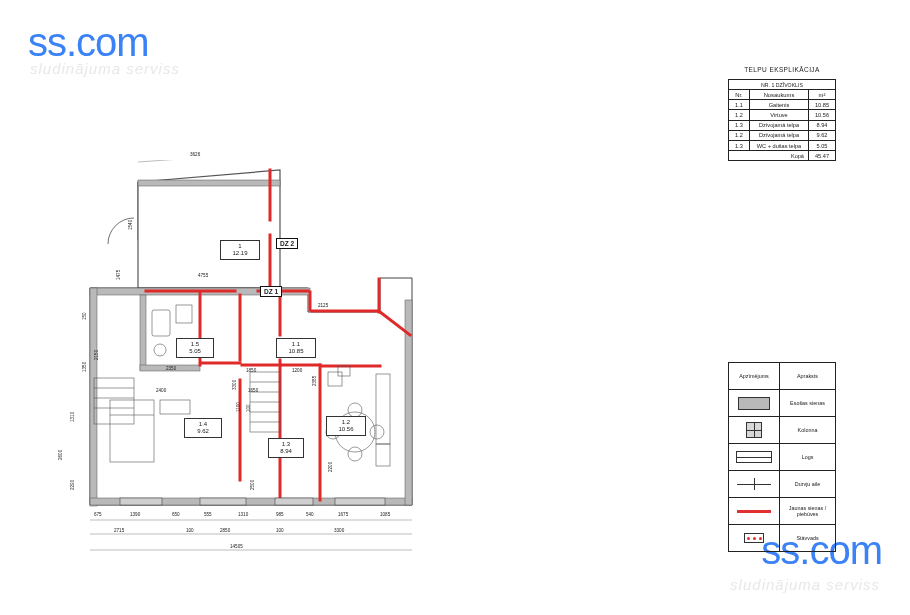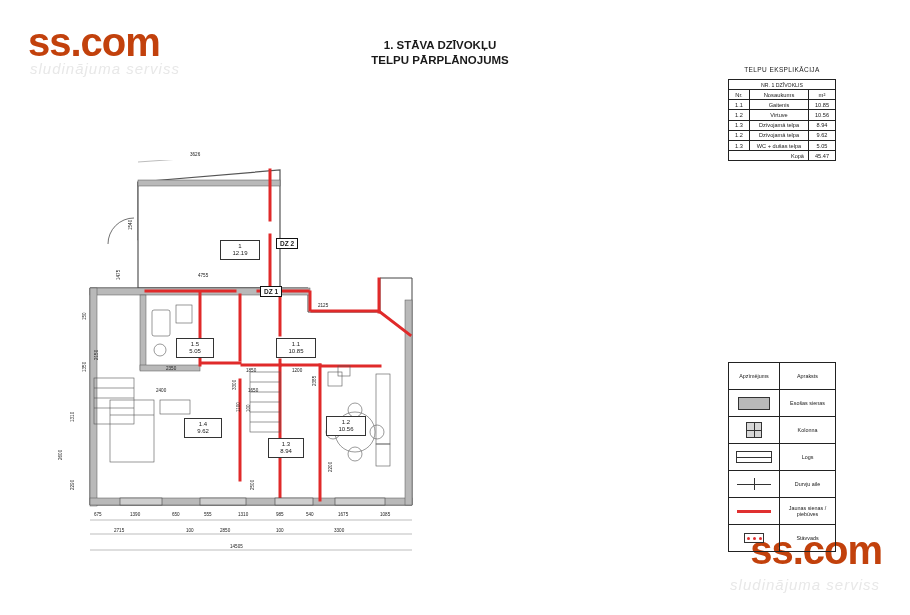--- a/index.html
+++ b/index.html
@@ -4,21 +4,21 @@
 <style>
   html,body{margin:0;padding:0;}
   body{
     width:910px;height:615px;background:#ffffff;
     font-family:"Liberation Sans",sans-serif;
     color:#1a1a1a;position:relative;overflow:hidden;
   }
   .sheet{position:absolute;inset:0;}
 
   
-  .wm{position:absolute;color:#c2410c;font-weight:bold;letter-spacing:-1px;user-select:none;}
+  .wm{position:absolute;color:#3b82f6;font-weight:normal;letter-spacing:-1px;user-select:none;}
   .wm-tl{left:28px;top:20px;font-size:40px;}
   .wm-tl-sub{left:30px;top:60px;font-size:15px;letter-spacing:1px;color:#e8e8e8;font-weight:normal;font-style:italic;}
   .wm-br{right:28px;bottom:42px;font-size:40px;}
   .wm-br-sub{right:30px;bottom:22px;font-size:15px;letter-spacing:1px;color:#e8e8e8;font-weight:normal;font-style:italic;}
 
   
   .title{position:absolute;left:300px;top:38px;width:280px;text-align:center;
     font-size:11.5px;font-weight:bold;line-height:15px;}
 
   
@@ -65,24 +65,20 @@
 </head>
 <body>
 
 <div class="sheet">
 
   <div class="wm wm-tl">ss.com</div>
   <div class="wm wm-tl-sub">sludinājuma serviss</div>
   <div class="wm wm-br">ss.com</div>
   <div class="wm wm-br-sub">sludinājuma serviss</div>
 
-  <div class="title">
-    <div>1. STĀVA DZĪVOKĻU</div>
-    <div>TELPU PĀRPLĀNOJUMS</div>
-  </div>
 
   <div class="expl">
     <div class="expl-title">TELPU EKSPLIKĀCIJA</div>
     <div class="expl-sub">NR. 1 DZĪVOKLIS</div>
     <table class="tbl">
       <thead>
         <tr>
           <th class="nr">Nr.</th>
           <th>Nosaukums</th>
           <th class="m2">m²</th>

